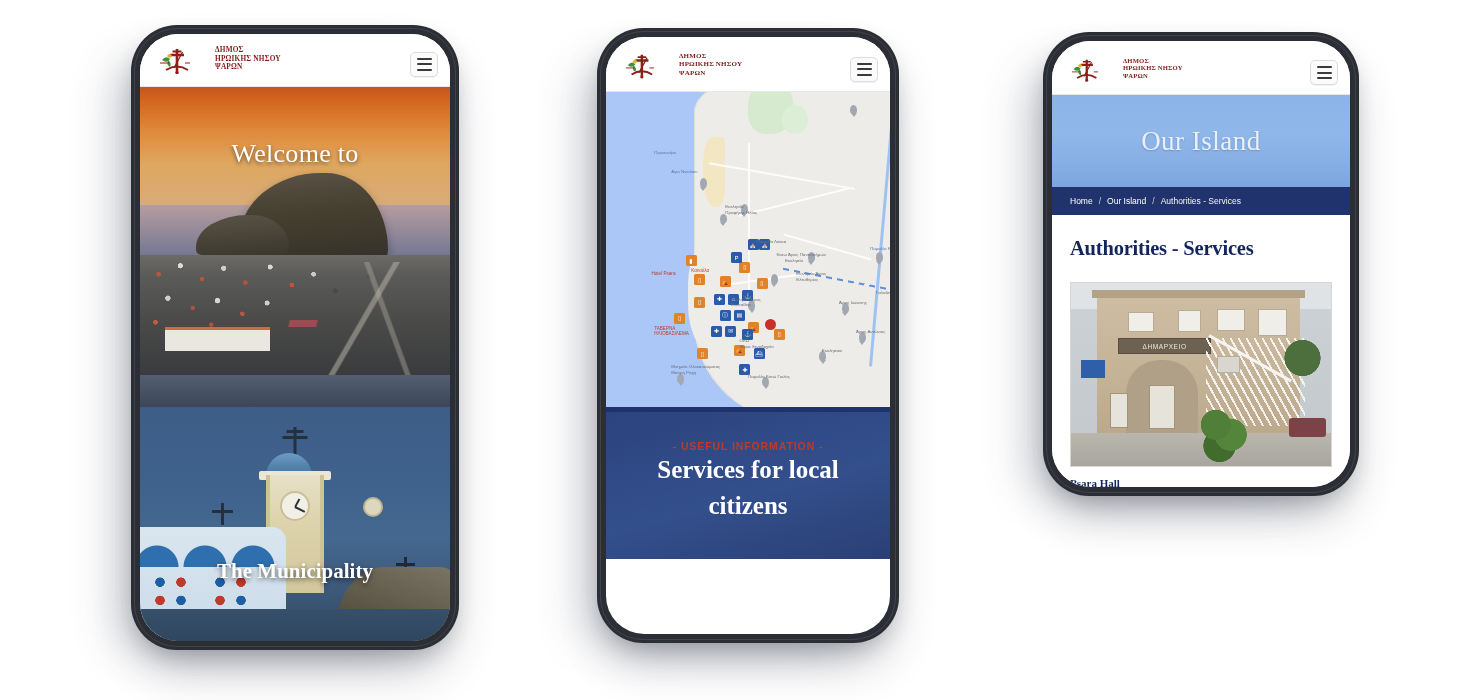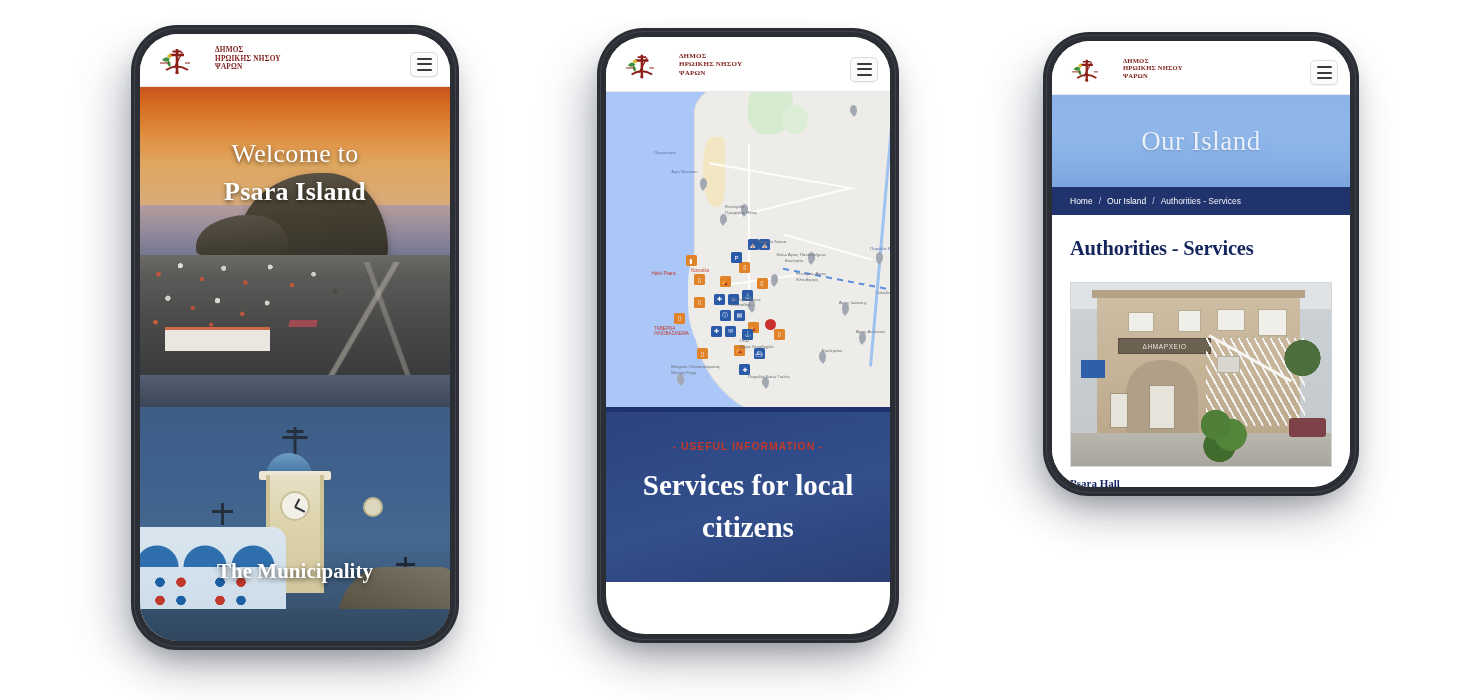--- a/index.html
+++ b/index.html
@@ -289,22 +289,22 @@
 
   .useful{
     position:relative;height:auto;padding:28px 22px 34px;text-align:center;
     background:linear-gradient(165deg,#2c437f 0%,#2f4a86 30%,#334f8c 55%,#2b3f74 100%);
   }
   .useful .kicker{
     color:#c0392b;font-size:10.5px;font-weight:700;letter-spacing:.9px;
     font-family:"Liberation Sans", sans-serif;
   }
   .useful .big{
-    margin-top:12px;color:#fff;font-family:"Liberation Serif", serif;
-    font-weight:700;font-size:29px;line-height:1.45;
+    margin-top:0;color:#fff;font-family:"Liberation Serif", serif;
+    font-weight:700;font-size:25px;line-height:1.45;
   }
 
   
   .page-banner{
     position:relative;height:92px;
     background:linear-gradient(180deg,#8cb4e8 0%,#8fb7ea 40%,#86afe4 75%,#7ba5df 100%);
     display:flex;align-items:center;justify-content:center;
   }
   .page-banner .t{
     font-family:"Liberation Serif", serif;font-size:27px;color:#e9f0fb;
@@ -443,21 +443,20 @@
         <div class="sea-band"></div>
         <div class="headland"></div>
         <div class="headland2"></div>
         <div class="town">
           <div class="town-road"></div>
           <div class="town-big"></div>
           <div class="town-red"></div>
         </div>
         <div class="hero-text">
           <div class="l1">Welcome to</div>
-          <div class="l2">Psara Island</div>
         </div>
       </div>
 
       <div class="hero-church">
         <div class="ch-cross"></div>
         <div class="ch-dome"></div>
         <div class="ch-cap"></div>
         <div class="ch-tower"></div>
         <div class="ch-clock"></div>
         <div class="ch-clock2"></div>

